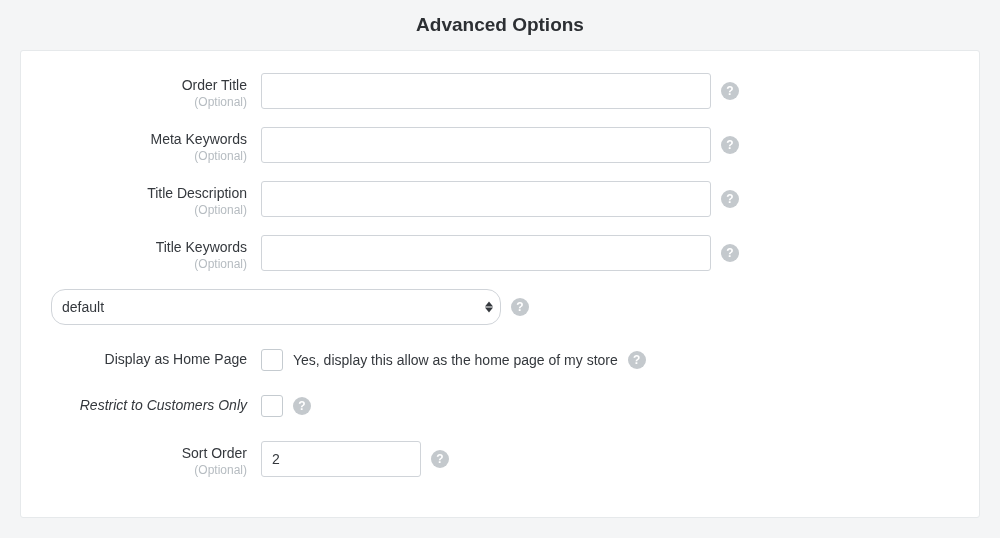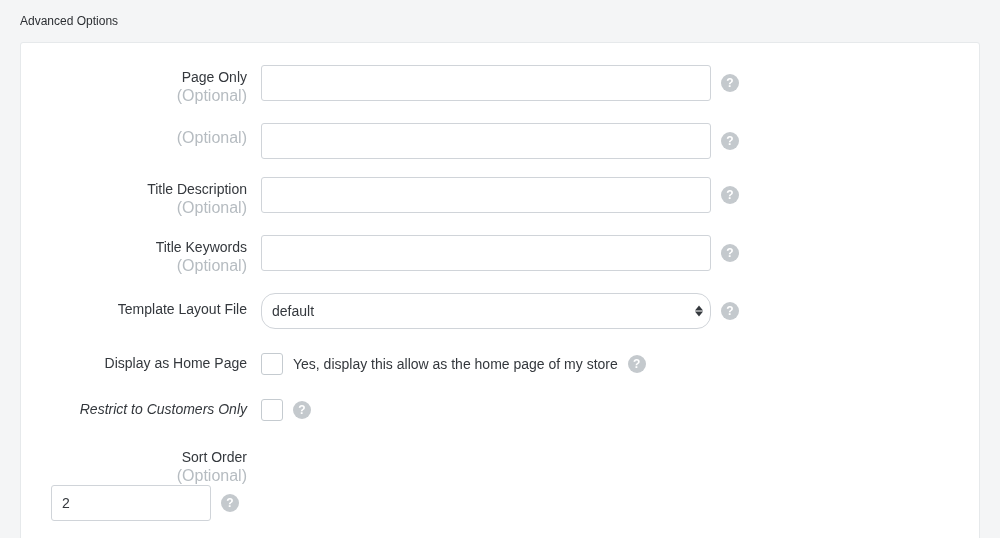--- a/index.html
+++ b/index.html
@@ -10,23 +10,24 @@
     height: 538px;
     font-family: -apple-system, BlinkMacSystemFont, "Segoe UI", Helvetica, Arial, sans-serif;
     background: #f4f5f6;
     color: #34383d;
   }
   .page {
     padding: 14px 20px 20px 20px;
   }
   h2.section-title {
     margin: 0 0 14px 0;
-    font-size: 12px;
-    font-weight: 400;
+    font-size: 19px;
+    font-weight: 700;
     color: #2c2f33;
+    text-align: center;
   }
   .panel {
     background: #ffffff;
     border: 1px solid #e6e9eb;
     border-radius: 3px;
     padding: 22px 30px 28px 30px;
   }
   .form-row {
     display: flex;
     align-items: flex-start;
@@ -42,21 +43,21 @@
     text-align: right;
     padding-right: 14px;
     padding-top: 4px;
   }
   .label-col .lbl {
     font-size: 14px;
     color: #34383d;
     display: block;
   }
   .label-col .opt {
-    font-size: 16px;
+    font-size: 12px;
     color: #b6bcc1;
     display: block;
     margin-top: 2px;
   }
   .field-col {
     display: flex;
     align-items: center;
     gap: 10px;
   }
   .wide { width: 450px; }
@@ -135,31 +136,32 @@
 </head>
 <body>
 
 <div class="page">
   <h2 class="section-title">Advanced Options</h2>
 
   <div class="panel">
 
     <div class="form-row">
       <div class="label-col">
-        <span class="lbl">Page Only</span>
-        <span class="opt">(Optional)</span>
-      </div>
-      <div class="field-col">
-        <input type="text" class="input wide" value="" style="">
-        <span class="help">?</span>
-      </div>
-    </div>
-
-    <div class="form-row">
-      <div class="label-col">
+        <span class="lbl">Order Title</span>
+        <span class="opt">(Optional)</span>
+      </div>
+      <div class="field-col">
+        <input type="text" class="input wide" value="" style="">
+        <span class="help">?</span>
+      </div>
+    </div>
+
+    <div class="form-row">
+      <div class="label-col">
+        <span class="lbl">Meta Keywords</span>
         <span class="opt">(Optional)</span>
       </div>
       <div class="field-col">
         <input type="text" class="input wide" value="" style="">
         <span class="help">?</span>
       </div>
     </div>
 
     <div class="form-row">
       <div class="label-col">
@@ -177,23 +179,20 @@
         <span class="lbl">Title Keywords</span>
         <span class="opt">(Optional)</span>
       </div>
       <div class="field-col">
         <input type="text" class="input wide" value="" style="">
         <span class="help">?</span>
       </div>
     </div>
 
     <div class="form-row">
-      <div class="label-col" style="padding-top:8px;">
-        <span class="lbl">Template Layout File</span>
-      </div>
       <div class="field-col">
         <div class="select-wrap">
           <select class="select">
             <option>default</option>
           </select>
           <span class="select-arrows">
             <span class="arrow-up"></span>
             <span class="arrow-down"></span>
           </span>
         </div>
@@ -215,21 +214,21 @@
     <div class="form-row checkbox-row">
       <div class="label-col" style="padding-top:2px;font-style:italic;">
         <span class="lbl">Restrict to Customers Only</span>
       </div>
       <div class="field-col">
         <div class="checkbox"></div>
         <span class="help">?</span>
       </div>
     </div>
 
-    <div class="form-row" style="margin-bottom:12px;flex-direction:column;">
+    <div class="form-row" style="margin-bottom:12px;">
       <div class="label-col">
         <span class="lbl">Sort Order</span>
         <span class="opt">(Optional)</span>
       </div>
       <div class="field-col">
         <input type="text" class="input narrow" value="2" style="">
         <span class="help">?</span>
       </div>
     </div>
 

